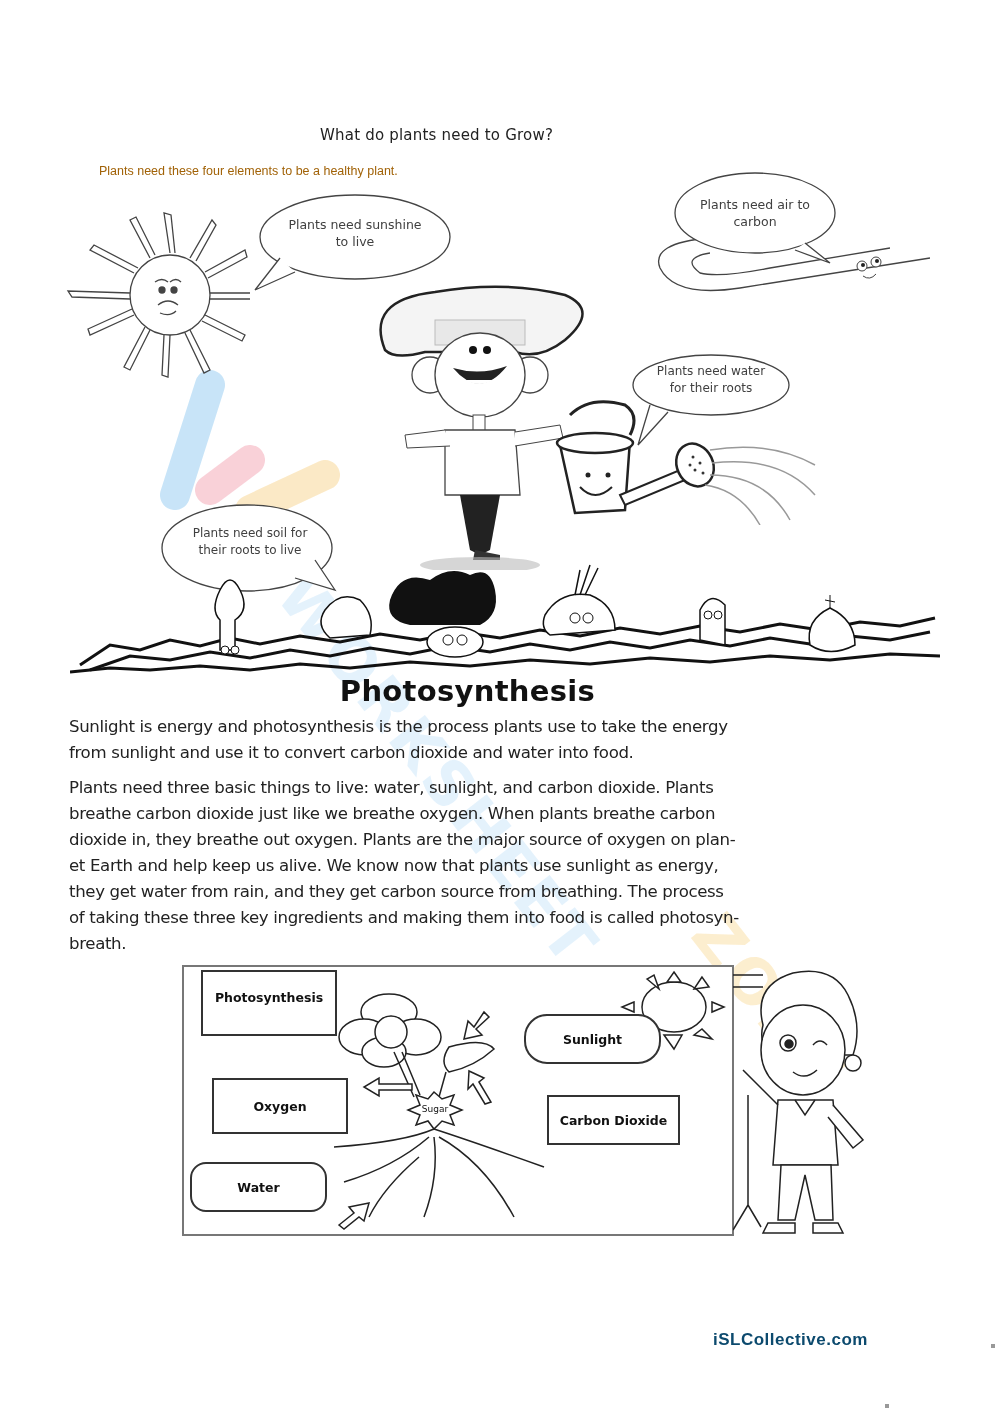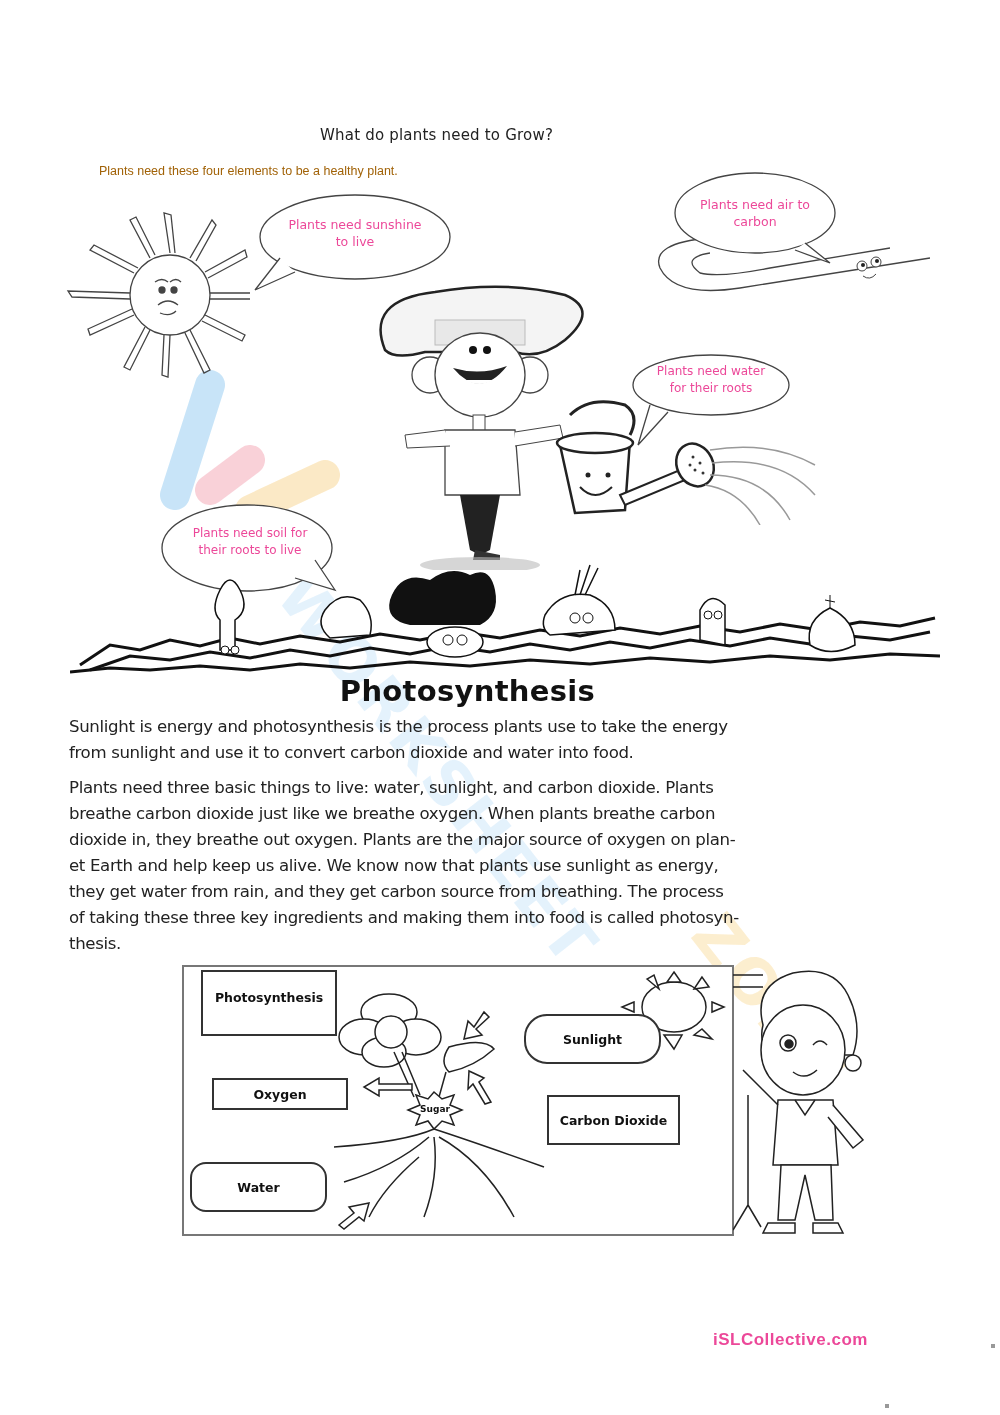--- a/index.html
+++ b/index.html
@@ -1,26 +1,26 @@
 <!DOCTYPE html>
 <html><head>
 <meta charset="utf-8">
 <style>
   html, body { margin: 0; padding: 0; background: #ffffff; }
   body { width: 1000px; height: 1415px; position: relative; overflow: hidden; font-family: "DejaVu Sans", sans-serif; color: #111; }
   .abs { position: absolute; }
   .comic { font-family: "DejaVu Sans", sans-serif; }
   .title-top { left: 320px; top: 126px; font-size: 15px; color: #222; letter-spacing: 0.2px; }
   .subtitle { left: 99px; top: 164px; font-size: 12.5px; font-family: "Liberation Sans", sans-serif; color: #a16207; }
-  .bubble-text { font-size: 12.5px; color: #ec4899; text-align: center; line-height: 17px; }
+  .bubble-text { font-size: 12.5px; color: #404040; text-align: center; line-height: 17px; }
   .section-title { left: 0; width: 935px; text-align: center; top: 674px; font-size: 29px; font-weight: bold; font-family: "DejaVu Sans", sans-serif; letter-spacing: 0.3px; }
   .para { left: 69px; width: 830px; font-family: "DejaVu Sans", sans-serif; font-size: 16.6px; line-height: 26px; color: #222; letter-spacing: -0.35px; }
   .diagram { left: 182px; top: 965px; width: 552px; height: 271px; border: 2.5px solid #777; box-sizing: border-box; background: #fff; }
   .label-box { position: absolute; border: 2px solid #333; background: #fff; font-weight: bold; font-size: 12.5px; display: flex; align-items: center; justify-content: center; box-sizing: border-box; }
-  .footer { left: 713px; top: 1330px; font-size: 17px; font-weight: bold; color: #ec4899; font-family: "Liberation Sans", sans-serif; letter-spacing: 0.5px; }
+  .footer { left: 713px; top: 1330px; font-size: 17px; font-weight: bold; color: #0c4a6e; font-family: "Liberation Sans", sans-serif; letter-spacing: 0.5px; }
   .dot { width: 4px; height: 4px; background: #999; }
   svg { display: block; }
 </style>
 </head>
 <body>
 
 <svg class="abs" style="left:140px;top:360px;" width="240" height="170">
   <line x1="70" y1="25" x2="35" y2="135" stroke="#bfe0f7" stroke-width="30" stroke-linecap="round" opacity="0.85"></line>
   <line x1="70" y1="130" x2="110" y2="100" stroke="#f8c9d2" stroke-width="30" stroke-linecap="round" opacity="0.85"></line>
   <line x1="110" y1="150" x2="185" y2="115" stroke="#fbe6bd" stroke-width="30" stroke-linecap="round" opacity="0.85"></line>
@@ -175,21 +175,21 @@
   <div>from sunlight and use it to convert carbon dioxide and water into food.</div>
 </div>
 
 <div class="abs para" style="top:775px;">
   <div>Plants need three basic things to live: water, sunlight, and carbon dioxide. Plants</div>
   <div>breathe carbon dioxide just like we breathe oxygen. When plants breathe carbon</div>
   <div>dioxide in, they breathe out oxygen. Plants are the major source of oxygen on plan-</div>
   <div>et Earth and help keep us alive. We know now that plants use sunlight as energy,</div>
   <div>they get water from rain, and they get carbon source from breathing. The process</div>
   <div>of taking these three key ingredients and making them into food is called photosyn-</div>
-  <div>thesis.</div>
+  <div>breath.</div>
 </div>
 
 <div class="abs diagram">
   <svg class="abs" style="left:0;top:0;" width="548" height="267">
 
     <g fill="#fff" stroke="#222" stroke-width="1.5">
       <ellipse cx="205" cy="45" rx="28" ry="18"></ellipse>
       <ellipse cx="180" cy="70" rx="25" ry="18"></ellipse>
       <ellipse cx="232" cy="70" rx="25" ry="18"></ellipse>
       <ellipse cx="200" cy="85" rx="22" ry="15"></ellipse>
@@ -223,24 +223,24 @@
       <polygon points="518,10 510,22 525,20"></polygon>
       <polygon points="528,35 540,40 528,45"></polygon>
       <polygon points="518,62 528,72 510,68"></polygon>
       <polygon points="450,35 438,40 450,45"></polygon>
       <polygon points="480,68 490,82 498,68"></polygon>
     </g>
   </svg>
 
   <div class="label-box" style="left:17px;top:3px;width:136px;height:66px;align-items:flex-start;padding-top:18px;">Photosynthesis</div>
   <div class="label-box" style="left:340px;top:47px;width:137px;height:50px;border-radius:23px;">Sunlight</div>
-  <div class="label-box" style="left:28px;top:111px;width:136px;height:32px;">Oxygen</div>
+  <div class="label-box" style="left:28px;top:111px;width:136px;height:56px;">Oxygen</div>
   <div class="label-box" style="left:363px;top:128px;width:133px;height:50px;">Carbon Dioxide</div>
   <div class="label-box" style="left:6px;top:195px;width:137px;height:50px;border-radius:16px;">Water</div>
-  <div class="abs" style="left:232px;top:137px;width:38px;text-align:center;font-size:9px;font-weight:bold;">Sugar</div>
+  <div class="abs" style="left:232px;top:137px;width:38px;text-align:center;font-size:9px;font-weight:normal;">Sugar</div>
 </div>
 
 <svg class="abs" style="left:733px;top:965px;" width="150" height="275">
   <g fill="#fff" stroke="#222" stroke-width="1.5">
     <path d="M0 10 L30 10 M0 22 L30 22" fill="none"></path>
     <path d="M30 60 Q20 20 60 8 Q100 0 115 30 Q130 60 120 90 L40 90 Q25 80 30 60 Z"></path>
     <ellipse cx="70" cy="85" rx="42" ry="45"></ellipse>
     <circle cx="120" cy="98" r="8"></circle>
     <circle cx="55" cy="78" r="8"></circle>
     <circle cx="56" cy="79" r="4" fill="#222"></circle>

